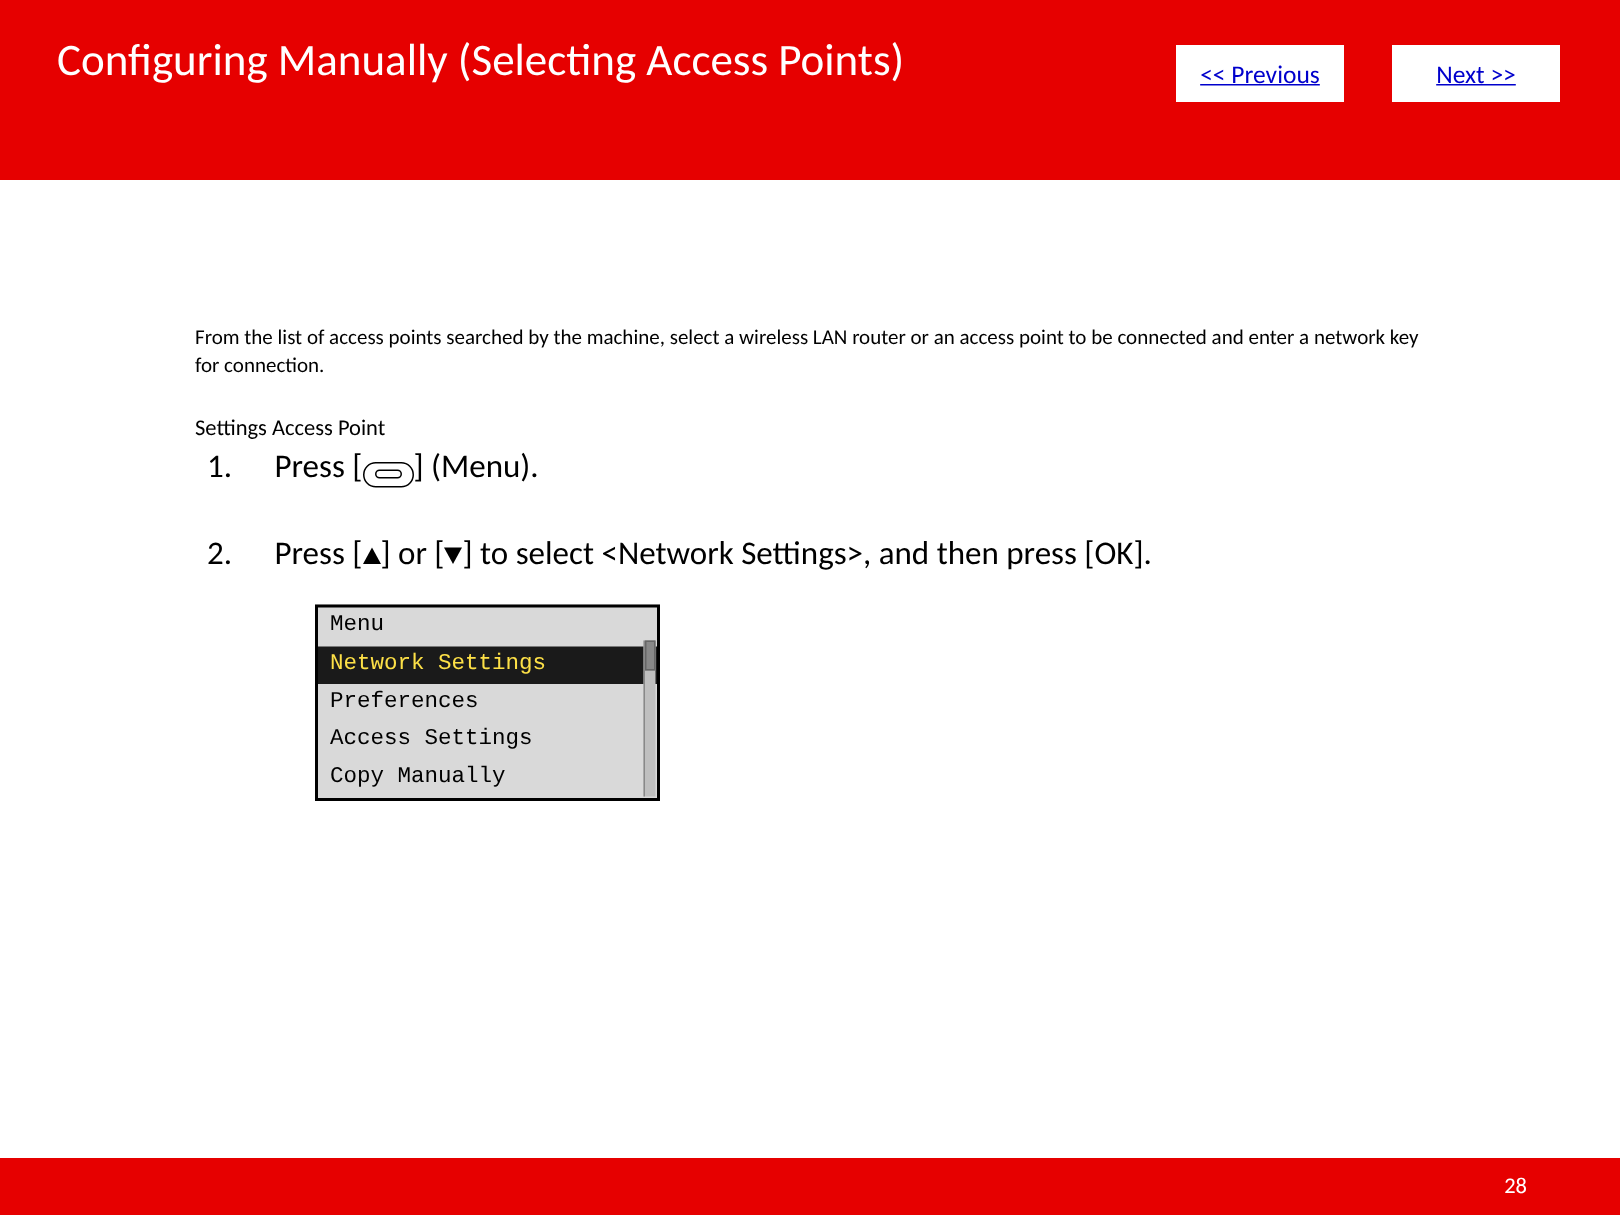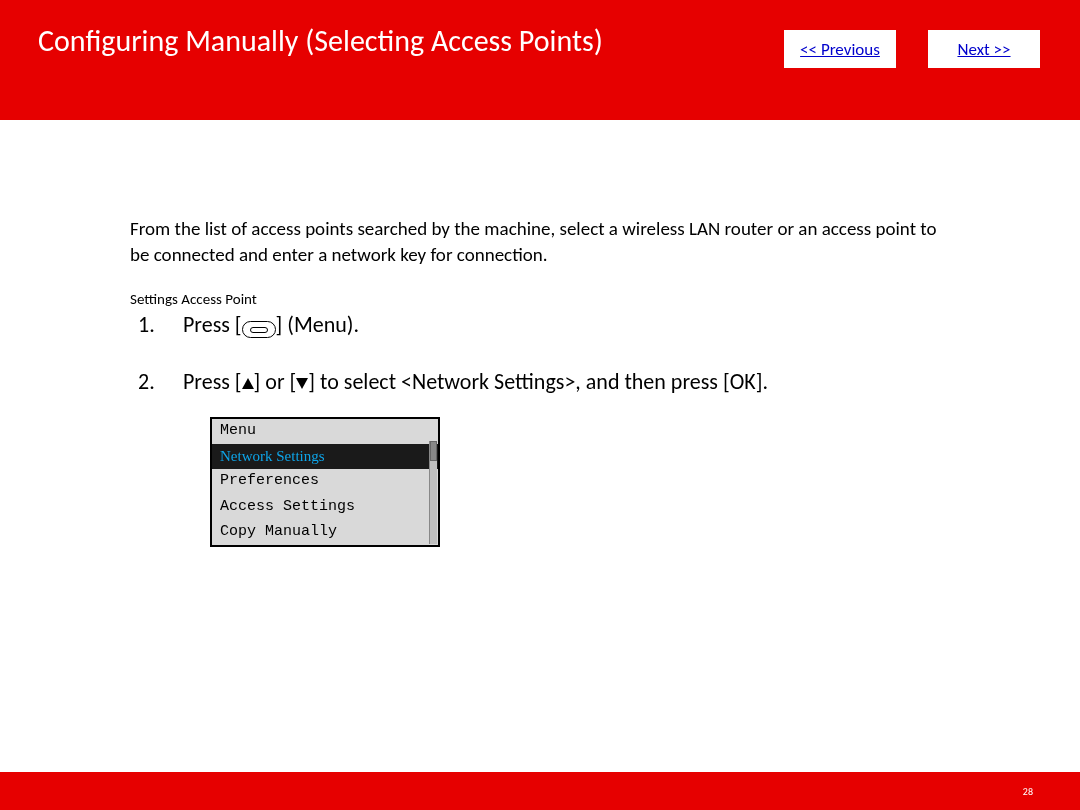--- a/index.html
+++ b/index.html
@@ -44,21 +44,21 @@
     }
     .nav-btn a {
       color: #0000cc;
       text-decoration: underline;
       font-size: 17px;
     }
     .content {
       padding: 96px 130px 0 130px;
     }
     .intro-text {
-      font-size: 19px;
+      font-size: 14px;
       color: #000000;
       line-height: 1.35;
       margin-bottom: 22px;
     }
     .sub-heading {
       font-size: 15px;
       color: #000000;
       line-height: 1.35;
     }
     .sub-para {
@@ -136,22 +136,21 @@
       text-indent: 0;
     }
     .lcd-row {
       padding: 2px 8px 2px 8px;
       color: #000;
       border-bottom: 1px solid transparent;
       position: relative;
     }
     .lcd-row.selected {
       background: #1a1a1a;
-      color: #0ea5e9;
-      font-family: Liberation Serif, serif;
+      color: #fde047;
     }
     .lcd-scrollbar {
       position: absolute;
       right: 1px;
       top: 22px;
       bottom: 1px;
       width: 8px;
       background: #bfbfbf;
       border-left: 1px solid #888;
     }
@@ -165,25 +164,25 @@
       border: 1px solid #666;
     }
     .footer {
       position: absolute;
       bottom: 0;
       left: 0;
       right: 0;
       height: 38px;
       background: #e60000;
       color: #ffffff;
-      font-size: 10px;
+      font-size: 15px;
       display: flex;
       align-items: center;
       justify-content: flex-end;
-      padding-right: 47px;
+      padding-right: 62px;
     }
   </style>
 </head>
 <body>
 
 <div class="header">
   <div class="title">Configuring Manually (Selecting Access Points)</div>
   <div class="nav-buttons">
     <div class="nav-btn">
       <a> &lt;&lt; Previous</a>

